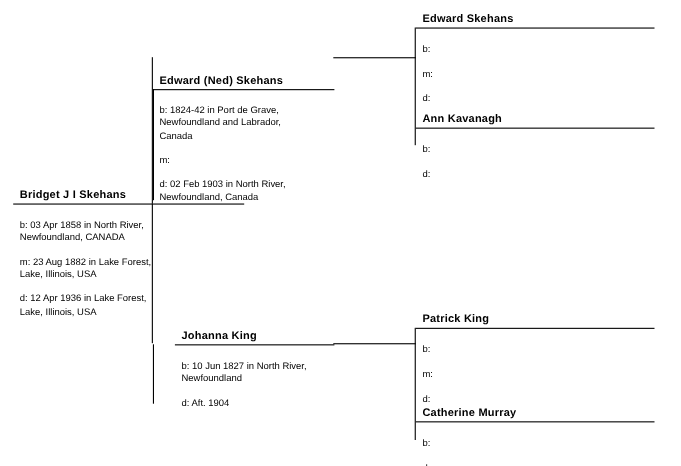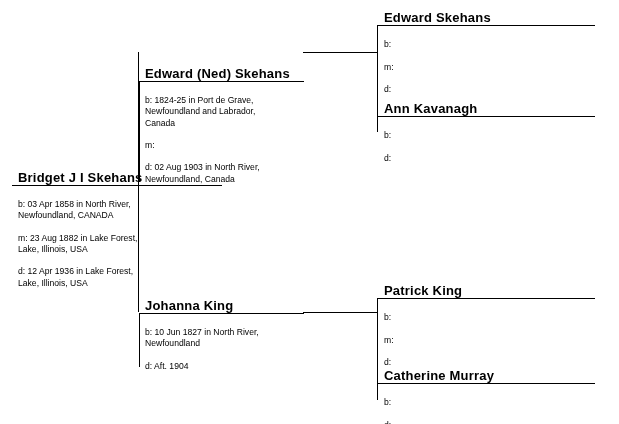--- a/index.html
+++ b/index.html
@@ -19,21 +19,21 @@
     background: #ffffff;
     overflow: hidden;
   }
 
   
   .node {
     position: absolute;
     box-sizing: border-box;
   }
   .node .name {
-    font-size: 13px;
+    font-size: 10px;
     font-weight: bold;
     letter-spacing: 0.2px;
     line-height: 12px;
     white-space: nowrap;
     padding-left: 6px;
     margin-bottom: 1px;
   }
   .node .rule {
     height: 0;
     border-top: 1.5px solid #000000;
@@ -118,32 +118,32 @@
     </div>
   </div>
 
   <div class="vline" style="left:377px; top:298px; height:102px;"></div>
 
   <div class="node bracket" style="left:139px; top:40px; width:165px;margin-top:28px;">
     <div class="vbar" style="height:101px;"></div>
     <div class="name">Edward (Ned) Skehans</div>
     <div class="rule"></div>
     <div class="facts">
-      <div class="fact">b: 1824-25 in Port de Grave,
+      <div class="fact">b: 1824-42 in Port de Grave,
 Newfoundland and Labrador,
 Canada</div>
       <div class="fact">m:</div>
-      <div class="fact">d: 02 Aug 1903 in North River,
+      <div class="fact">d: 02 Feb 1903 in North River,
 Newfoundland, Canada</div>
     </div>
   </div>
 
   <div class="hline" style="left:303px; top:52px; width:75px;"></div>
 
-  <div class="node bracket" style="left:139px; top:300px; width:165px;">
+  <div class="node bracket" style="left:139px; top:300px; width:165px;padding-left:20px;">
     <div class="vbar" style="height:54px;"></div>
     <div class="name">Johanna King</div>
     <div class="rule"></div>
     <div class="facts">
       <div class="fact">b: 10 Jun 1827 in North River,
 Newfoundland</div>
       <div class="fact">d: Aft. 1904</div>
     </div>
   </div>
 

